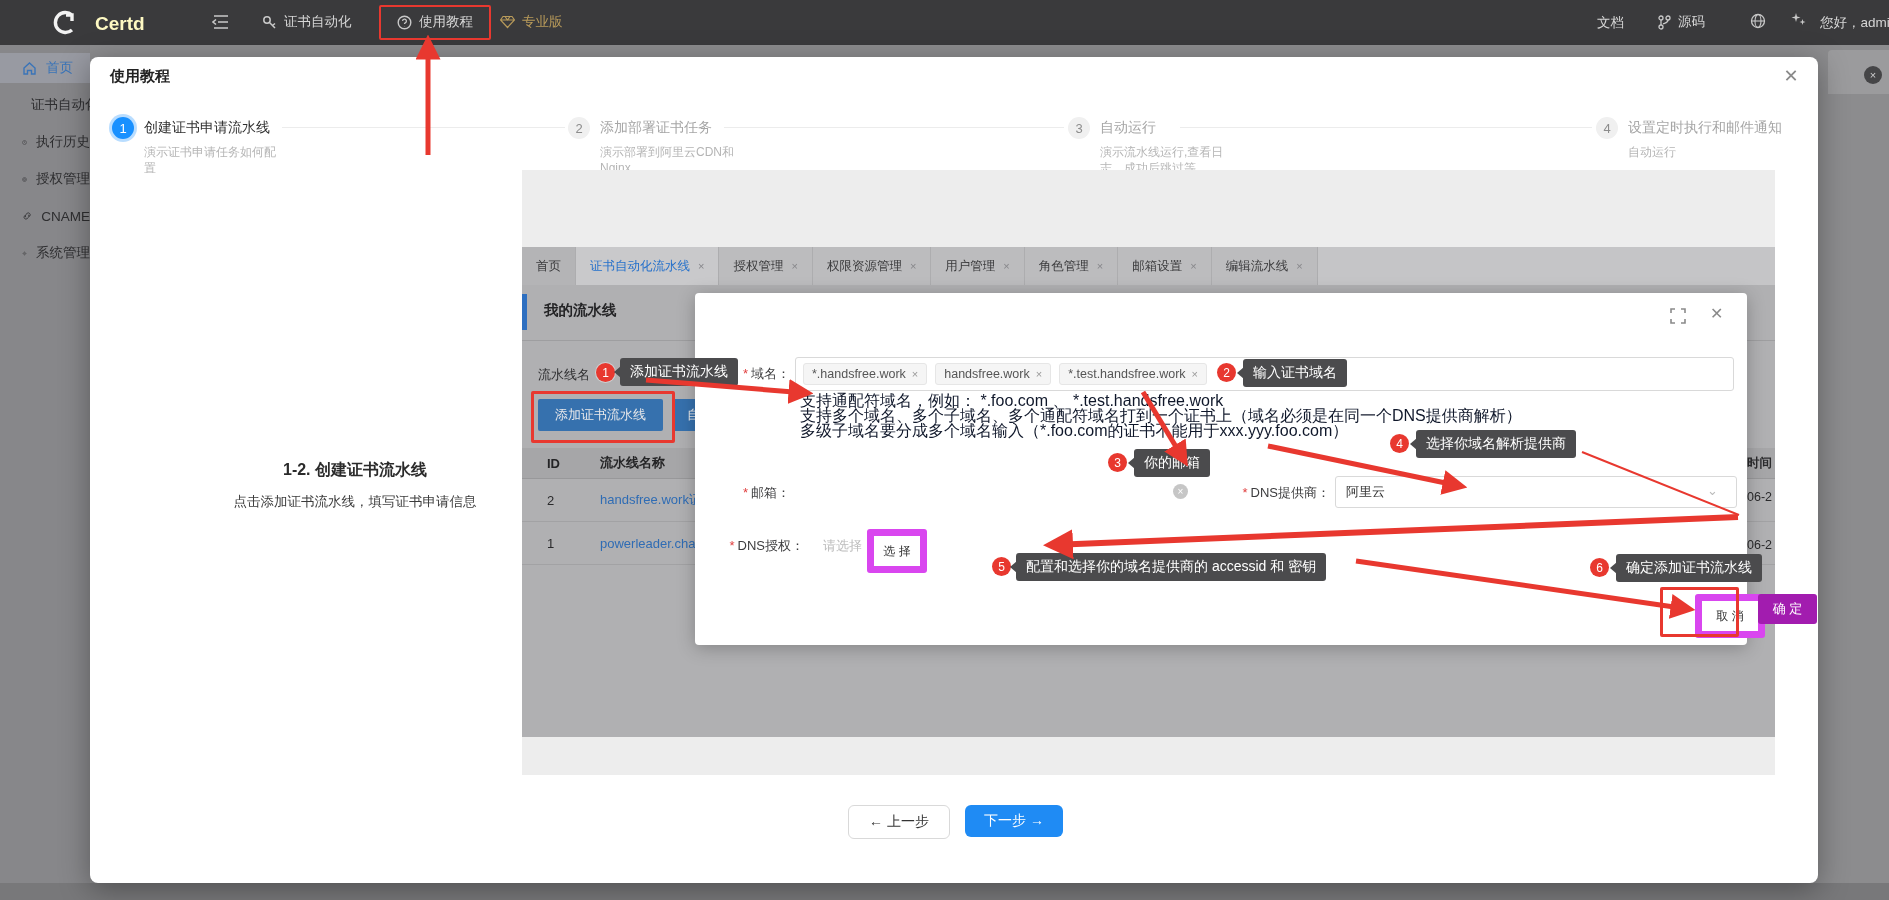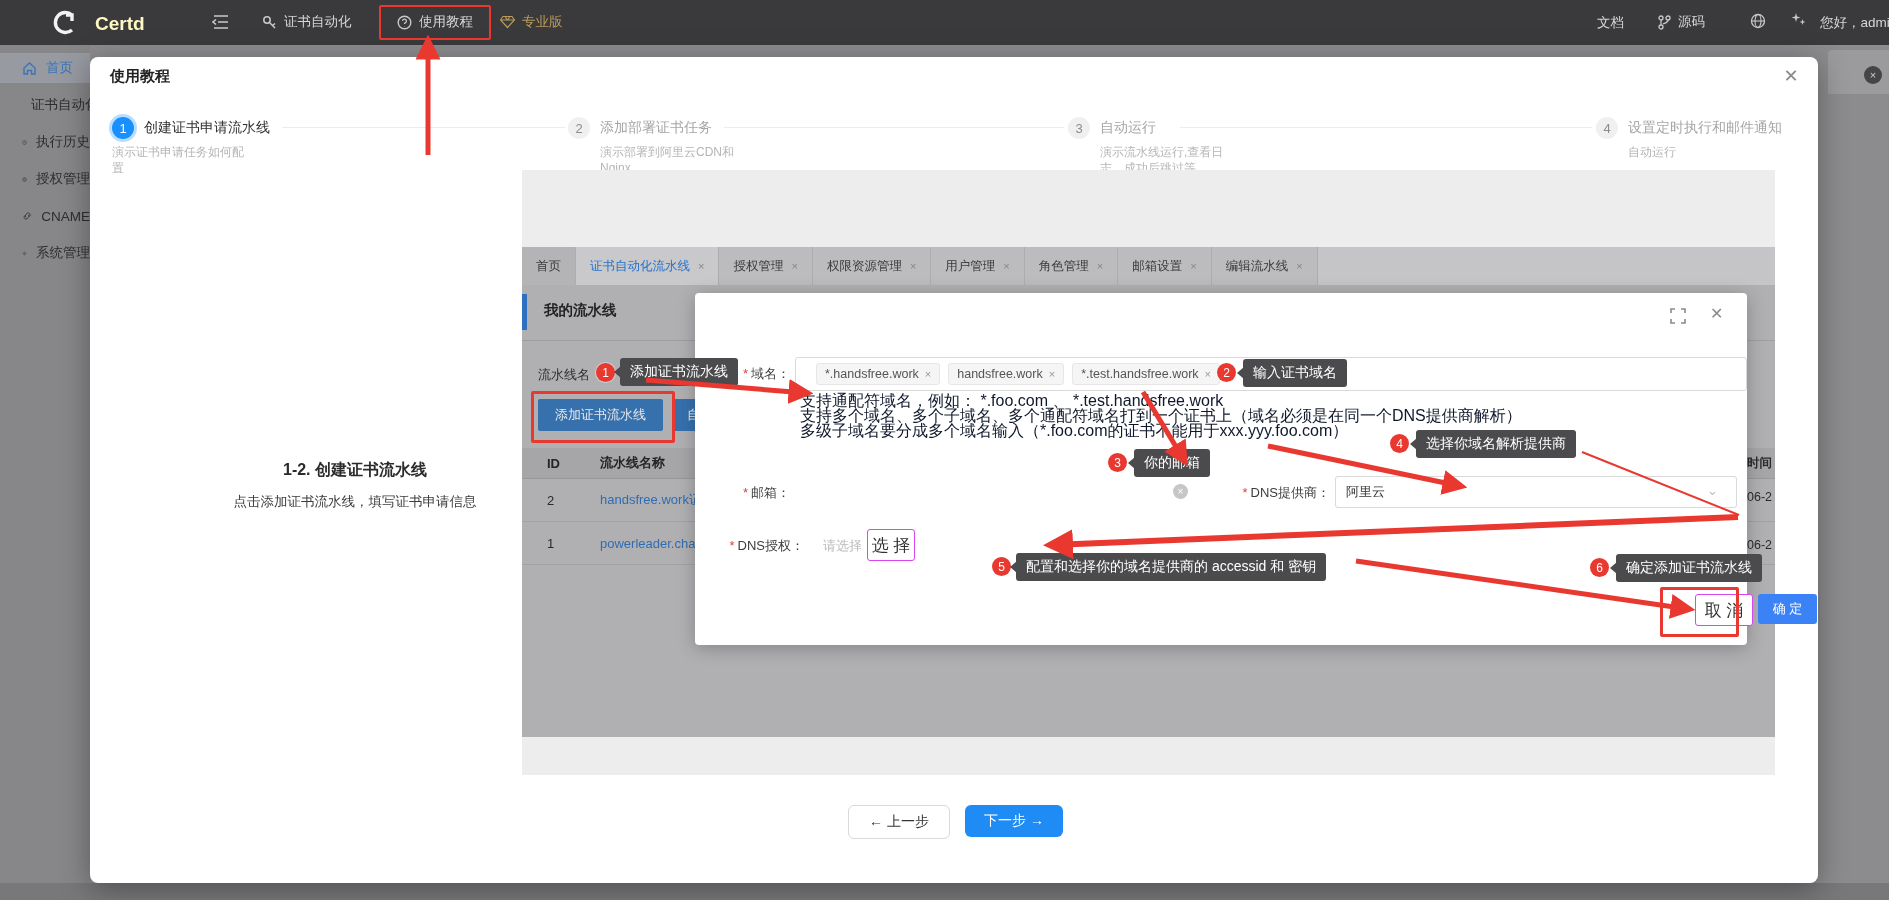--- a/index.html
+++ b/index.html
@@ -57,22 +57,22 @@
   .dlg-icon{position:absolute;color:#8a8a8a;}
   .lbl{position:absolute;font-size:13px;color:#3c3c3e;text-align:right;white-space:nowrap;}
   .req{color:#e03e3e;margin-right:3px;}
   .input-like{position:absolute;border:1px solid #d9d9d9;border-radius:3px;background:#fff;display:flex;align-items:center;}
   .tag{display:inline-flex;align-items:center;gap:6px;background:#f5f5f5;border:1px solid #e6e6e6;border-radius:3px;padding:3px 8px;font-size:12.5px;color:#555;margin-right:8px;white-space:nowrap;}
   .tag .x{color:#999;font-size:11px;}
   .help{font-size:16px;color:#0f172a;line-height:15px;white-space:nowrap;}
   .email-input{background:#eaf2fc;border:1px solid #cfe0f5;color:#333;font-size:13px;font-family:"Liberation Sans","DejaVu Sans",sans-serif;padding:0 26px 0 10px;border-radius:3px;}
   .clear-ic{position:absolute;width:15px;height:15px;border-radius:50%;background:#c6c6c6;color:#fff;font-size:10px;display:flex;align-items:center;justify-content:center;}
   .chev{position:absolute;color:#bbb;font-size:13px;}
-  .btn-plain{position:absolute;border:1px solid #d946ef;border-radius:3px;background:#fff;color:#333;font-size:17px;display:flex;align-items:center;justify-content:center;}
-  .btn-blue{position:absolute;border-radius:3px;background:#3b82f6;color:#fff;font-size:13px;display:flex;align-items:center;justify-content:center;}
+  .btn-plain{position:absolute;border:7px solid #d946ef;border-radius:3px;background:#fff;color:#333;font-size:12px;display:flex;align-items:center;justify-content:center;}
+  .btn-blue{position:absolute;border-radius:3px;background:#a21caf;color:#fff;font-size:13px;display:flex;align-items:center;justify-content:center;}
   
   .badge{position:absolute;width:19px;height:19px;border-radius:50%;background:#e8382f;color:#fff;font-size:12px;display:flex;align-items:center;justify-content:center;z-index:50;box-shadow:0 0 0 1px rgba(255,255,255,.4);}
   .tip{position:absolute;background:#4b4b4d;color:#fff;font-size:14px;display:flex;align-items:center;padding:0 10px;height:28px;border-radius:3px;z-index:50;white-space:nowrap;}
   .tip:before{content:"";position:absolute;left:-6px;top:50%;transform:translateY(-50%);border:6px solid transparent;border-left:none;border-right:7px solid #4b4b4d;}
   .redbox{position:absolute;border:3px solid #e8382f;border-radius:2px;z-index:55;}
   .arrows{position:absolute;left:0;top:0;width:1889px;height:900px;z-index:60;pointer-events:none;}
   
   .nav-prev{position:absolute;left:758px;top:748px;width:100px;height:32px;border:1px solid #d9d9d9;border-radius:6px;background:#fff;color:#333;font-size:14px;display:flex;align-items:center;justify-content:center;}
   .nav-next{position:absolute;left:875px;top:748px;width:98px;height:32px;border-radius:6px;background:#1f8bf4;color:#fff;font-size:14px;display:flex;align-items:center;justify-content:center;}
   svg{display:block;}
@@ -193,21 +193,21 @@
 
   <div class="modal">
     <div class="modal-title">使用教程</div>
     <div class="modal-close">✕</div>
 
     <div class="abs" style="left:22px;top:60px;">
       <div style="display:flex;align-items:center;gap:10px;">
         <div class="step-circle on">1</div>
         <div class="step-title on">创建证书申请流水线</div>
       </div>
-      <div class="step-desc" style="width:140px;">演示证书申请任务如何配置</div>
+      <div class="step-desc" style="margin-left:32px;width:140px;">演示证书申请任务如何配置</div>
     </div>
     <div class="step-line" style="left:192px;width:283px;"></div>
     <div class="abs" style="left:478px;top:60px;">
       <div style="display:flex;align-items:center;gap:10px;">
         <div class="step-circle off">2</div>
         <div class="step-title off">添加部署证书任务</div>
       </div>
       <div class="step-desc" style="margin-left:32px;width:148px;">演示部署到阿里云CDN和Nginx</div>
     </div>
     <div class="step-line" style="left:634px;width:340px;"></div>
@@ -299,21 +299,21 @@
       <span class="dlg-icon" style="left:975px;top:15px;">
         <svg width="16" height="16" viewBox="0 0 16 16">
             <path d="M1 5V1h4 M11 1h4v4 M15 11v4h-4 M5 15H1v-4" stroke="#8a8a8a" stroke-width="1.6" fill="none"></path>
           </svg>
       </span>
       <span class="dlg-icon" style="left:1015px;top:11px;font-size:16px;">✕</span>
 
       <div class="lbl" style="left:30px;top:72px;width:65px;">
         <span class="req">*</span><span>域名：</span>
       </div>
-      <div class="input-like" style="left:100px;top:64px;width:930px;height:32px;padding-left:20px;">
+      <div class="input-like" style="left:100px;top:64px;width:930px;height:32px;padding-left:7px;">
         <span class="tag">
             <span>*.handsfree.work</span>
             <span class="x">×</span>
           </span>
         <span class="tag">
             <span>handsfree.work</span>
             <span class="x">×</span>
           </span>
         <span class="tag">
             <span>*.test.handsfree.work</span>

